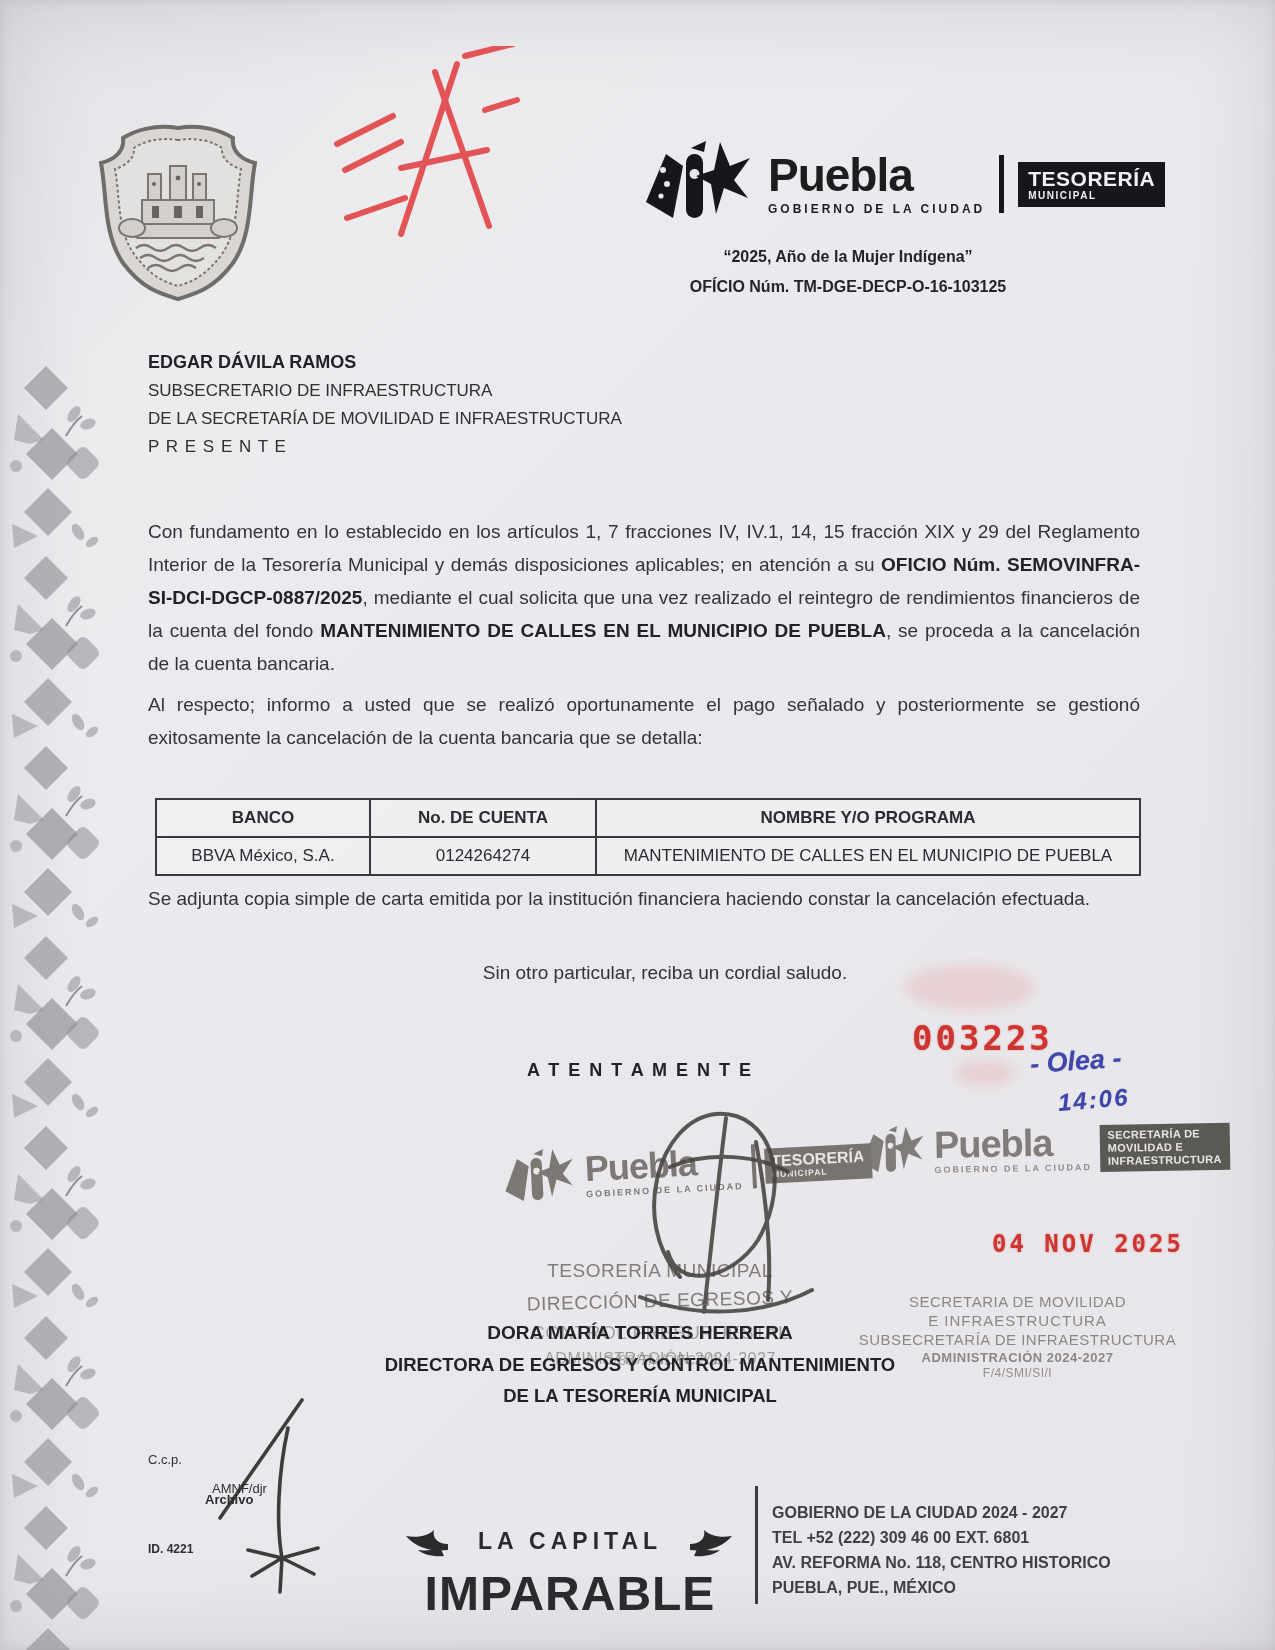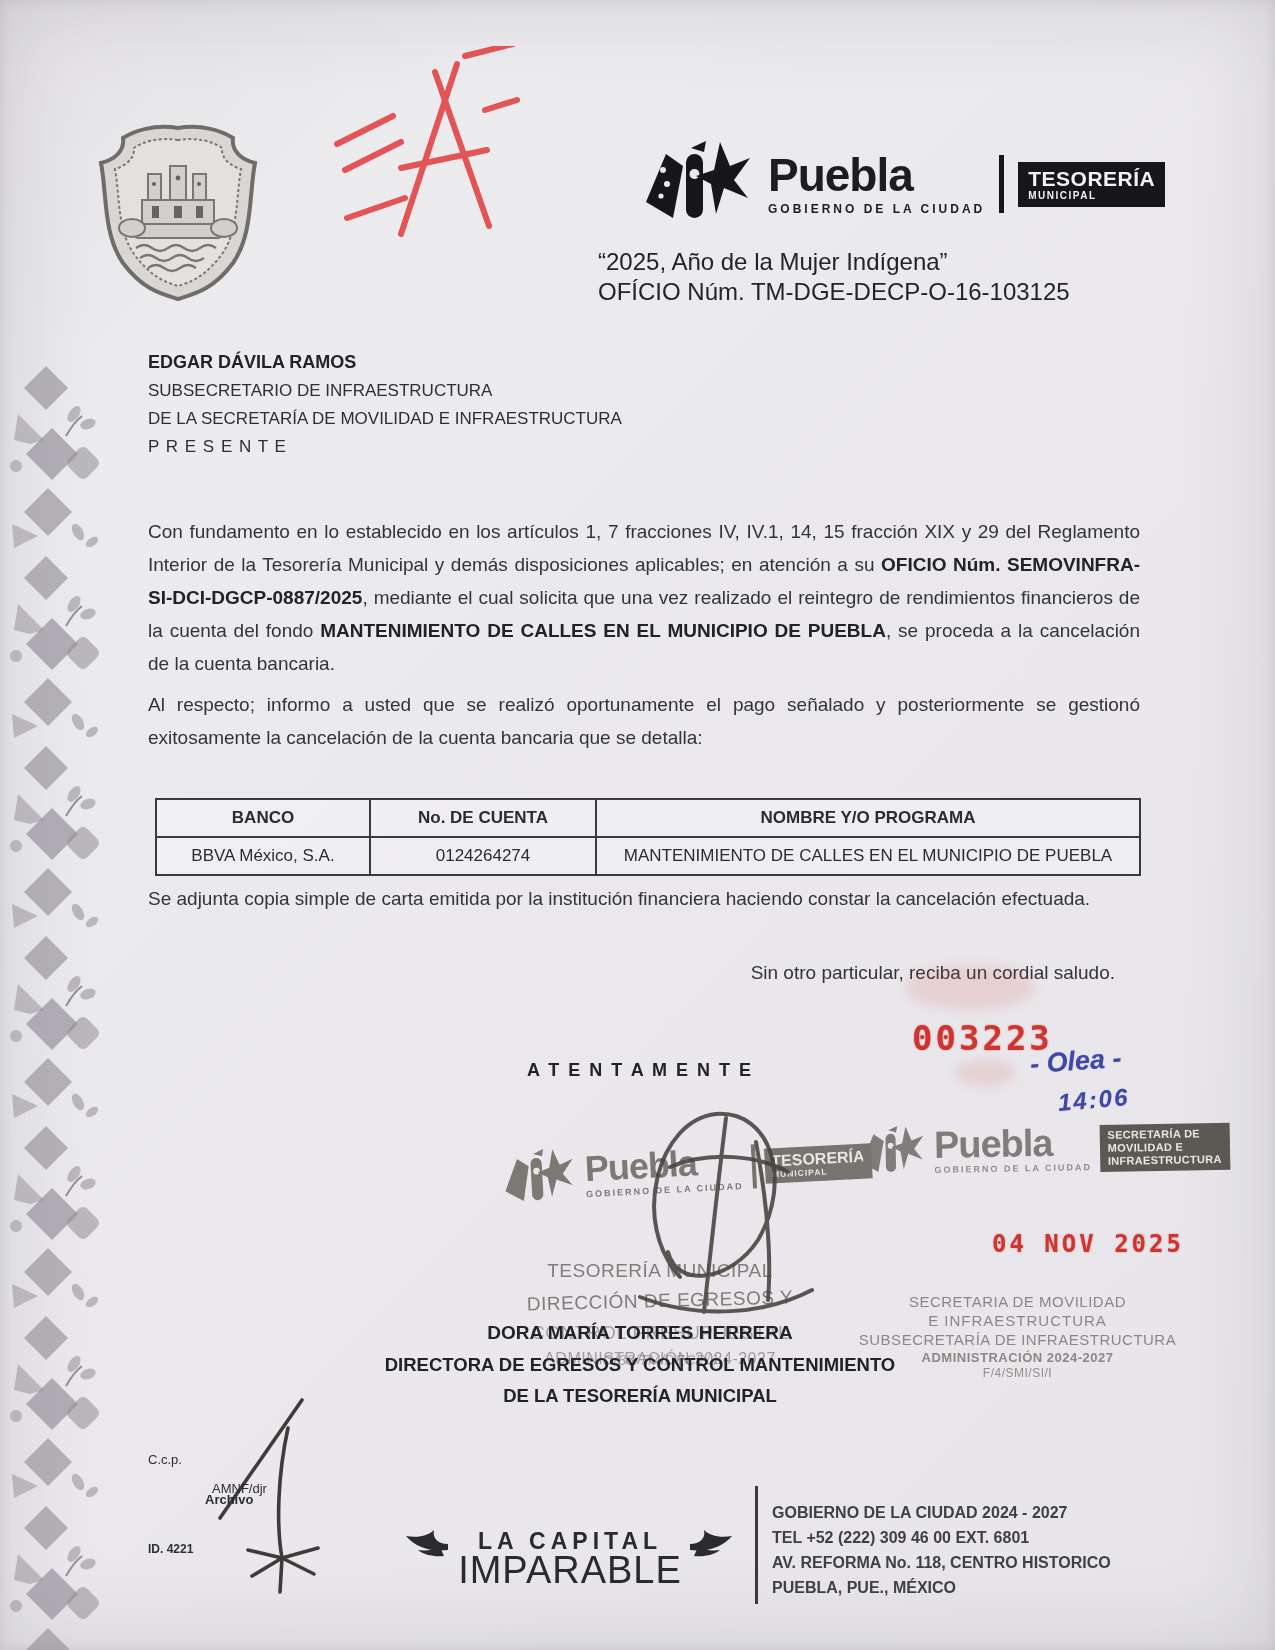--- a/index.html
+++ b/index.html
@@ -15,41 +15,41 @@
   .ctr{text-align:center;}
   .doc{font-size:19px;line-height:33px;text-align:justify;color:#343337;}
   .doc .b{color:#232226;}
   
   .brand{font-size:46px;font-weight:800;letter-spacing:-1px;color:#1d1c1f;line-height:46px;}
   .brand-sub{font-size:12px;font-weight:bold;letter-spacing:3px;color:#1d1c1f;margin-top:4px;}
   .dept-box{background:#17161a;color:#f2f1f4;padding:6px 10px 5px 10px;}
   .dept1{font-size:21px;font-weight:800;letter-spacing:.5px;line-height:22px;}
   .dept2{font-size:10px;font-weight:bold;letter-spacing:1.5px;line-height:12px;}
   .vbar{background:#17161a;width:5px;}
-  .motto,.oficio{font-size:24px;font-weight:400;color:#242327;text-align:left;}
+  .motto,.oficio{font-size:16px;font-weight:700;color:#242327;text-align:center;}
   
   table.acct{border-collapse:collapse;width:986px;background:rgba(255,255,255,.25);}
   table.acct th,table.acct td{border:2px solid #3a393e;font-size:17px;padding:8px 6px;text-align:center;color:#2c2b2f;}
   table.acct th{font-weight:800;}
   
   .graystamp{color:#716d69;}
   .gs-brand{font-size:36px;font-weight:800;letter-spacing:-1px;line-height:36px;}
   .gs-sub{font-size:9px;font-weight:bold;letter-spacing:2px;margin-top:2px;}
   .gs-box{background:#6b6762;color:#e9e7e3;padding:4px 7px;}
   .gs-box .l1{font-size:16px;font-weight:800;line-height:17px;}
   .gs-box .l2{font-size:8.5px;font-weight:bold;letter-spacing:1px;}
   .stampline{color:#6e6a66;letter-spacing:.5px;text-align:center;opacity:.85;}
   .mv-box{background:#504e47;color:#e9e7e0;padding:4px 8px;}
   .mv-box div{font-size:11px;font-weight:800;line-height:13px;letter-spacing:.3px;}
   .redstamp{color:#cf3530;font-weight:800;text-shadow:0 0 2px rgba(207,53,48,.55);}
   .bluepen{color:#3f48a8;font-style:italic;font-weight:bold;text-shadow:0 0 1px rgba(63,72,168,.4);}
   .smudge{background:rgba(214,70,66,.14);border-radius:50%;filter:blur(6px);}
   
   .capital1{font-size:23px;font-weight:800;letter-spacing:5px;color:#2b2a2d;}
-  .capital2{font-size:38px;font-weight:400;letter-spacing:1px;color:#2b2a2d;line-height:36px;}
+  .capital2{font-size:48px;font-weight:700;letter-spacing:1px;color:#2b2a2d;line-height:36px;margin-top:24px;}
   .contact{font-size:16px;font-weight:bold;color:#403f43;line-height:25px;}
   .tiny{font-size:13px;color:#2f2e31;}
 </style>
 </head>
 <body>
 
 <div id="page">
 
   <svg class="abs" style="left:4px;top:366px;" width="104" height="1284" viewBox="0 0 104 1284">
     <defs>
@@ -169,21 +169,21 @@
     </tr>
     <tr>
       <td>BBVA México, S.A.</td>
       <td>0124264274</td>
       <td>MANTENIMIENTO DE CALLES EN EL MUNICIPIO DE PUEBLA</td>
     </tr>
   </tbody>
     </table>
 
   <div class="abs doc" style="left:148px;top:882px;width:992px;">Se adjunta copia simple de carta emitida por la institución financiera haciendo constar la cancelación efectuada.</div>
-  <div class="abs doc" style="left:215px;top:956px;width:900px;text-align:right;">Sin otro particular, reciba un cordial saludo.</div>
+  <div class="abs doc" style="left:215px;top:956px;width:900px;text-align:center;">Sin otro particular, reciba un cordial saludo.</div>
 
   <div class="abs smudge" style="left:905px;top:965px;width:130px;height:45px;"></div>
   <div class="abs smudge" style="left:955px;top:1060px;width:60px;height:26px;"></div>
   <div class="abs redstamp" style="left:912px;top:1010px;font-size:34px;letter-spacing:3px;font-family:'DejaVu Sans Mono',monospace;margin-top:8px;">003223</div>
   <div class="abs bluepen" style="left:1030px;top:1046px;font-size:27px;transform:rotate(-4deg);">- Olea -</div>
   <div class="abs bluepen" style="left:1058px;top:1086px;font-size:24px;transform:rotate(-5deg);letter-spacing:2px;">14:06</div>
 
   <div class="abs b ctr" style="left:320px;top:1060px;width:640px;font-size:18px;letter-spacing:2px;color:#232226;">A T E N T A M E N T E</div>
 
   <div class="abs graystamp" style="left:498px;top:1138px;display:flex;align-items:center;gap:9px;transform:rotate(-3deg);opacity:.9;">

